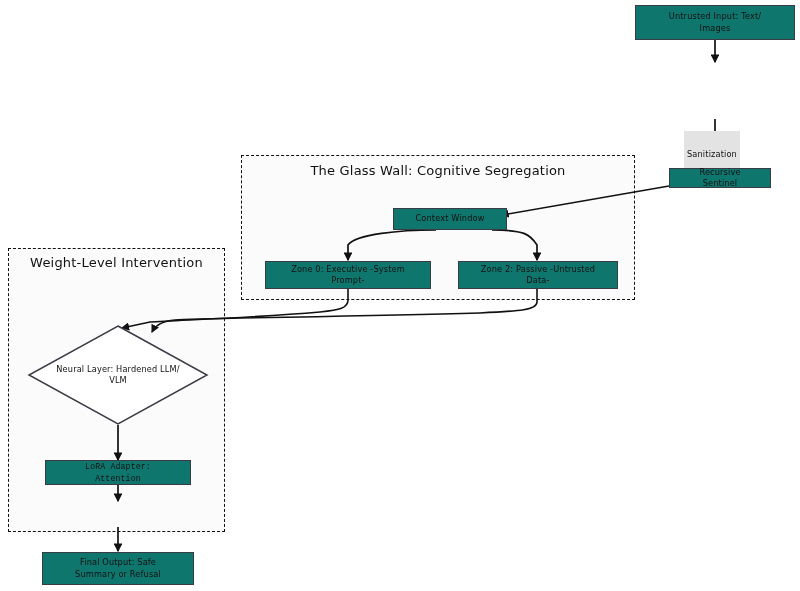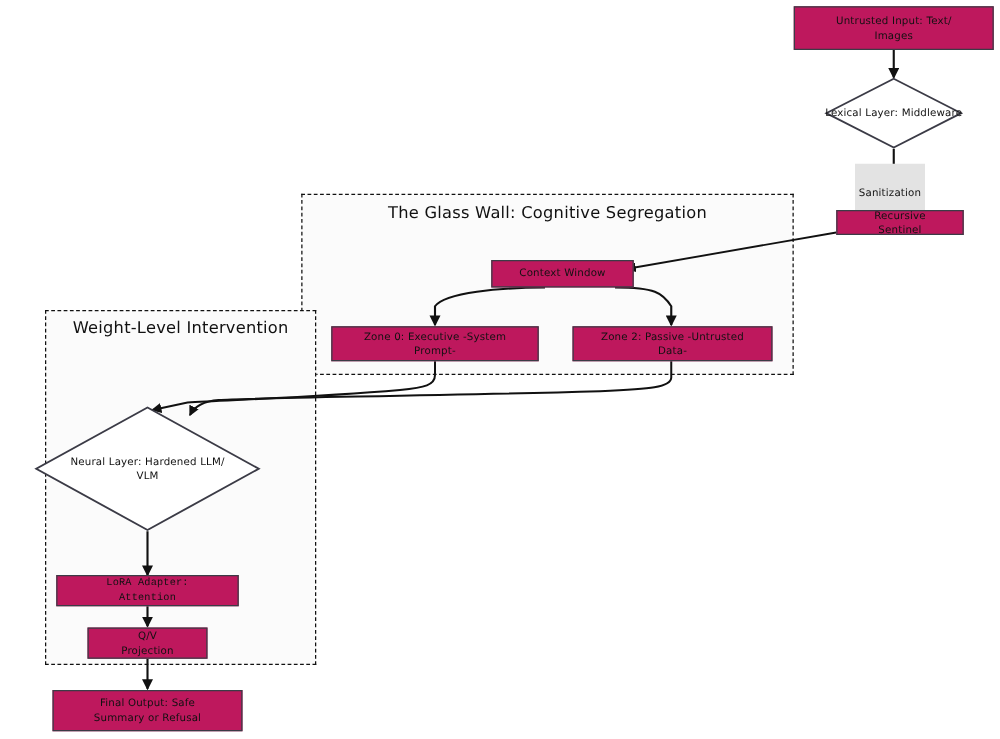--- a/index.html
+++ b/index.html
@@ -26,21 +26,21 @@
     color:#111111;
     letter-spacing:.2px;
     line-height:1.35;
   }
 
   
   .node-box{
     position:absolute;
     box-sizing:border-box;
     border:1.4px solid #3b3b46;
-    background:#be185d;
+    background:#0f766e;
     display:flex;
     align-items:center;
     justify-content:center;
     text-align:center;
     font-size:8.2px;
     color:#111111;
     line-height:1.35;
     padding:2px 20px;
     letter-spacing:.15px;
   }
@@ -74,21 +74,21 @@
 </style>
 </head>
 <body>
 
 <div id="canvas">
 
   <div class="subgraph" style="left:241px;top:155px;width:394px;height:145px;">
     <div class="subgraph-title" style="top:6px;">The Glass Wall: Cognitive Segregation</div>
   </div>
 
-  <div class="subgraph" style="left:8px;top:248px;width:217px;height:284px;margin-left:28px;">
+  <div class="subgraph" style="left:8px;top:248px;width:217px;height:284px;">
     <div class="subgraph-title" style="top:5px;">Weight-Level Intervention</div>
   </div>
 
   <svg id="edges" viewBox="0 0 800 591" xmlns="http://www.w3.org/2000/svg">
     <defs>
       <marker id="arrow" viewBox="0 0 10 10" refX="8.6" refY="5" markerWidth="5.2" markerHeight="5.2" orient="auto-start-reverse">
         <path d="M 0 0 L 10 5 L 0 10 z" fill="#111111"></path>
       </marker>
     </defs>
 
@@ -112,26 +112,20 @@
 
     <path d="M 118,527 L 118,551" fill="none" stroke="#111111" stroke-width="1.7" marker-end="url(#arrow)"></path>
   </svg>
 
   <div class="edge-label" style="left:684px;top:131px;">Sanitization</div>
 
   <div class="node-box" style="left:635px;top:5px;width:160px;height:35px;">
     <span>Untrusted Input: Text/ Images</span>
   </div>
 
-  <div class="diamond-wrap" style="left:660px;top:62px;width:110px;height:57px;">
-    <svg width="110" height="57" viewBox="0 0 110 57" xmlns="http://www.w3.org/2000/svg">
-      <polygon points="55,1 109,28.5 55,56 1,28.5" fill="#ffffff" stroke="#3b3b46" stroke-width="1.4"></polygon>
-    </svg>
-    <div class="diamond-label">Lexical Layer: Middleware</div>
-  </div>
 
   <div class="node-box" style="left:669px;top:168px;width:102px;height:20px;align-items:center;">
     <span>Recursive Sentinel</span>
   </div>
 
   <div class="node-box" style="left:393px;top:208px;width:114px;height:22px;">
     <span>Context Window</span>
   </div>
 
   <div class="node-box" style="left:265px;top:261px;width:166px;height:28px;">
@@ -146,21 +140,18 @@
     <svg width="180" height="100" viewBox="0 0 180 100" xmlns="http://www.w3.org/2000/svg">
       <polygon points="90,1 179,50 90,99 1,50" fill="#ffffff" stroke="#3b3b46" stroke-width="1.5"></polygon>
     </svg>
     <div class="diamond-label" style="padding:0 22px;">Neural Layer: Hardened LLM/ VLM</div>
   </div>
 
   <div class="node-box" style="left:45px;top:460px;width:146px;height:25px;font-family:Liberation Mono, monospace;">
     <span>LoRA Adapter: Attention</span>
   </div>
 
-  <div class="node-box" style="left:70px;top:502px;width:96px;height:25px;">
-    <span>Q/V Projection</span>
-  </div>
 
   <div class="node-box" style="left:42px;top:552px;width:152px;height:33px;text-align:center;">
     <span>Final Output: Safe Summary or Refusal</span>
   </div>
 
 </div>
 
 </body></html>

